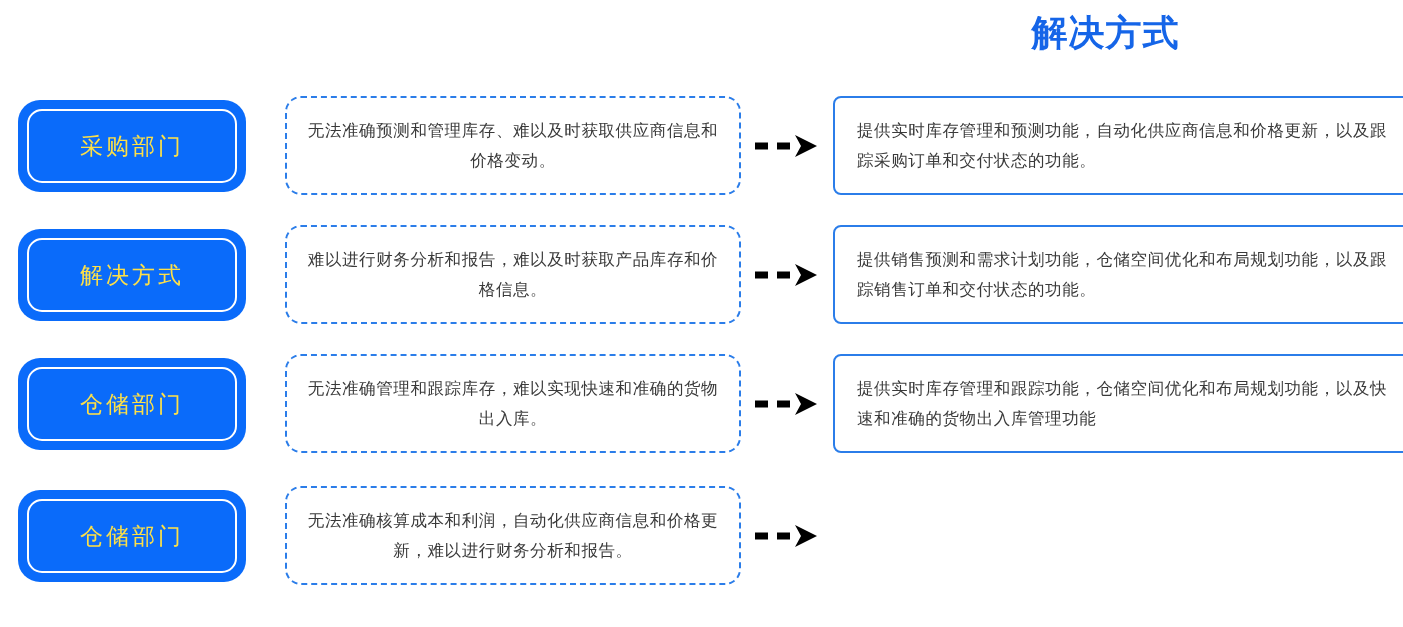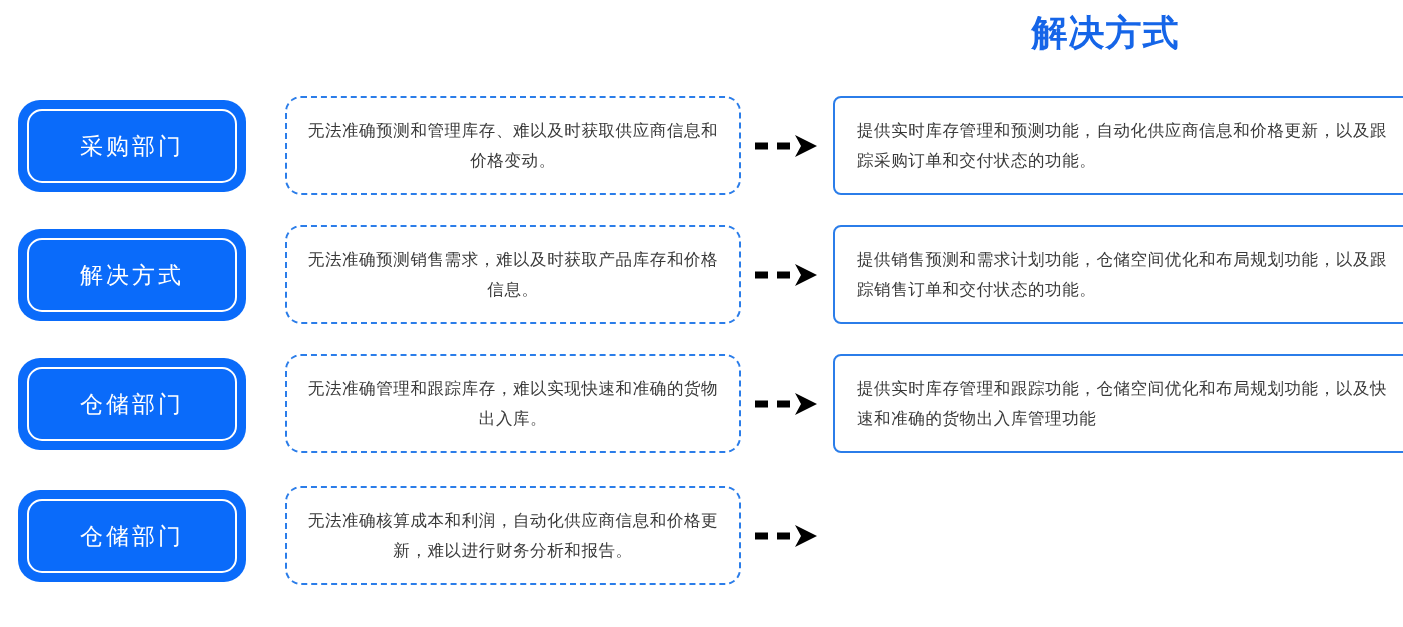--- a/index.html
+++ b/index.html
@@ -78,21 +78,21 @@
     border-radius: 15px;
     box-sizing: border-box;
     display: flex;
     align-items: center;
     justify-content: center;
   }
   .dept-label {
     font-family: "Liberation Sans", "DejaVu Sans", sans-serif;
     font-size: 23px;
     font-weight: normal;
-    color: #ffffff;
+    color: #fde047;
     letter-spacing: 3px;
     white-space: nowrap;
   }
 
   
   .difficulty-box {
     position: absolute;
     left: 285px;
     top: -2px;
     width: 456px;
@@ -173,21 +173,21 @@
   </div>
 </div>
 
 <div class="row row-2">
   <div class="dept-box">
     <div class="dept-inner">
       <span class="dept-label">解决方式</span>
     </div>
   </div>
   <div class="difficulty-box">
-    <span class="difficulty-text">无法准确预测销售需求，难以及时获取产品库存和价格信息。</span>
+    <span class="difficulty-text">难以进行财务分析和报告，难以及时获取产品库存和价格信息。</span>
   </div>
   <div class="arrow">
     <svg width="70" height="26" viewBox="0 0 70 26" xmlns="http://www.w3.org/2000/svg">
       <line x1="2" y1="13" x2="46" y2="13" stroke="#000000" stroke-width="7" stroke-dasharray="13,9"></line>
       <path d="M42 2 L64 13 L42 24 L48 13 Z" fill="#000000"></path>
     </svg>
   </div>
   <div class="solution-box">
     <span class="solution-text">提供销售预测和需求计划功能，仓储空间优化和布局规划功能，以及跟踪销售订单和交付状态的功能。</span>
   </div>

